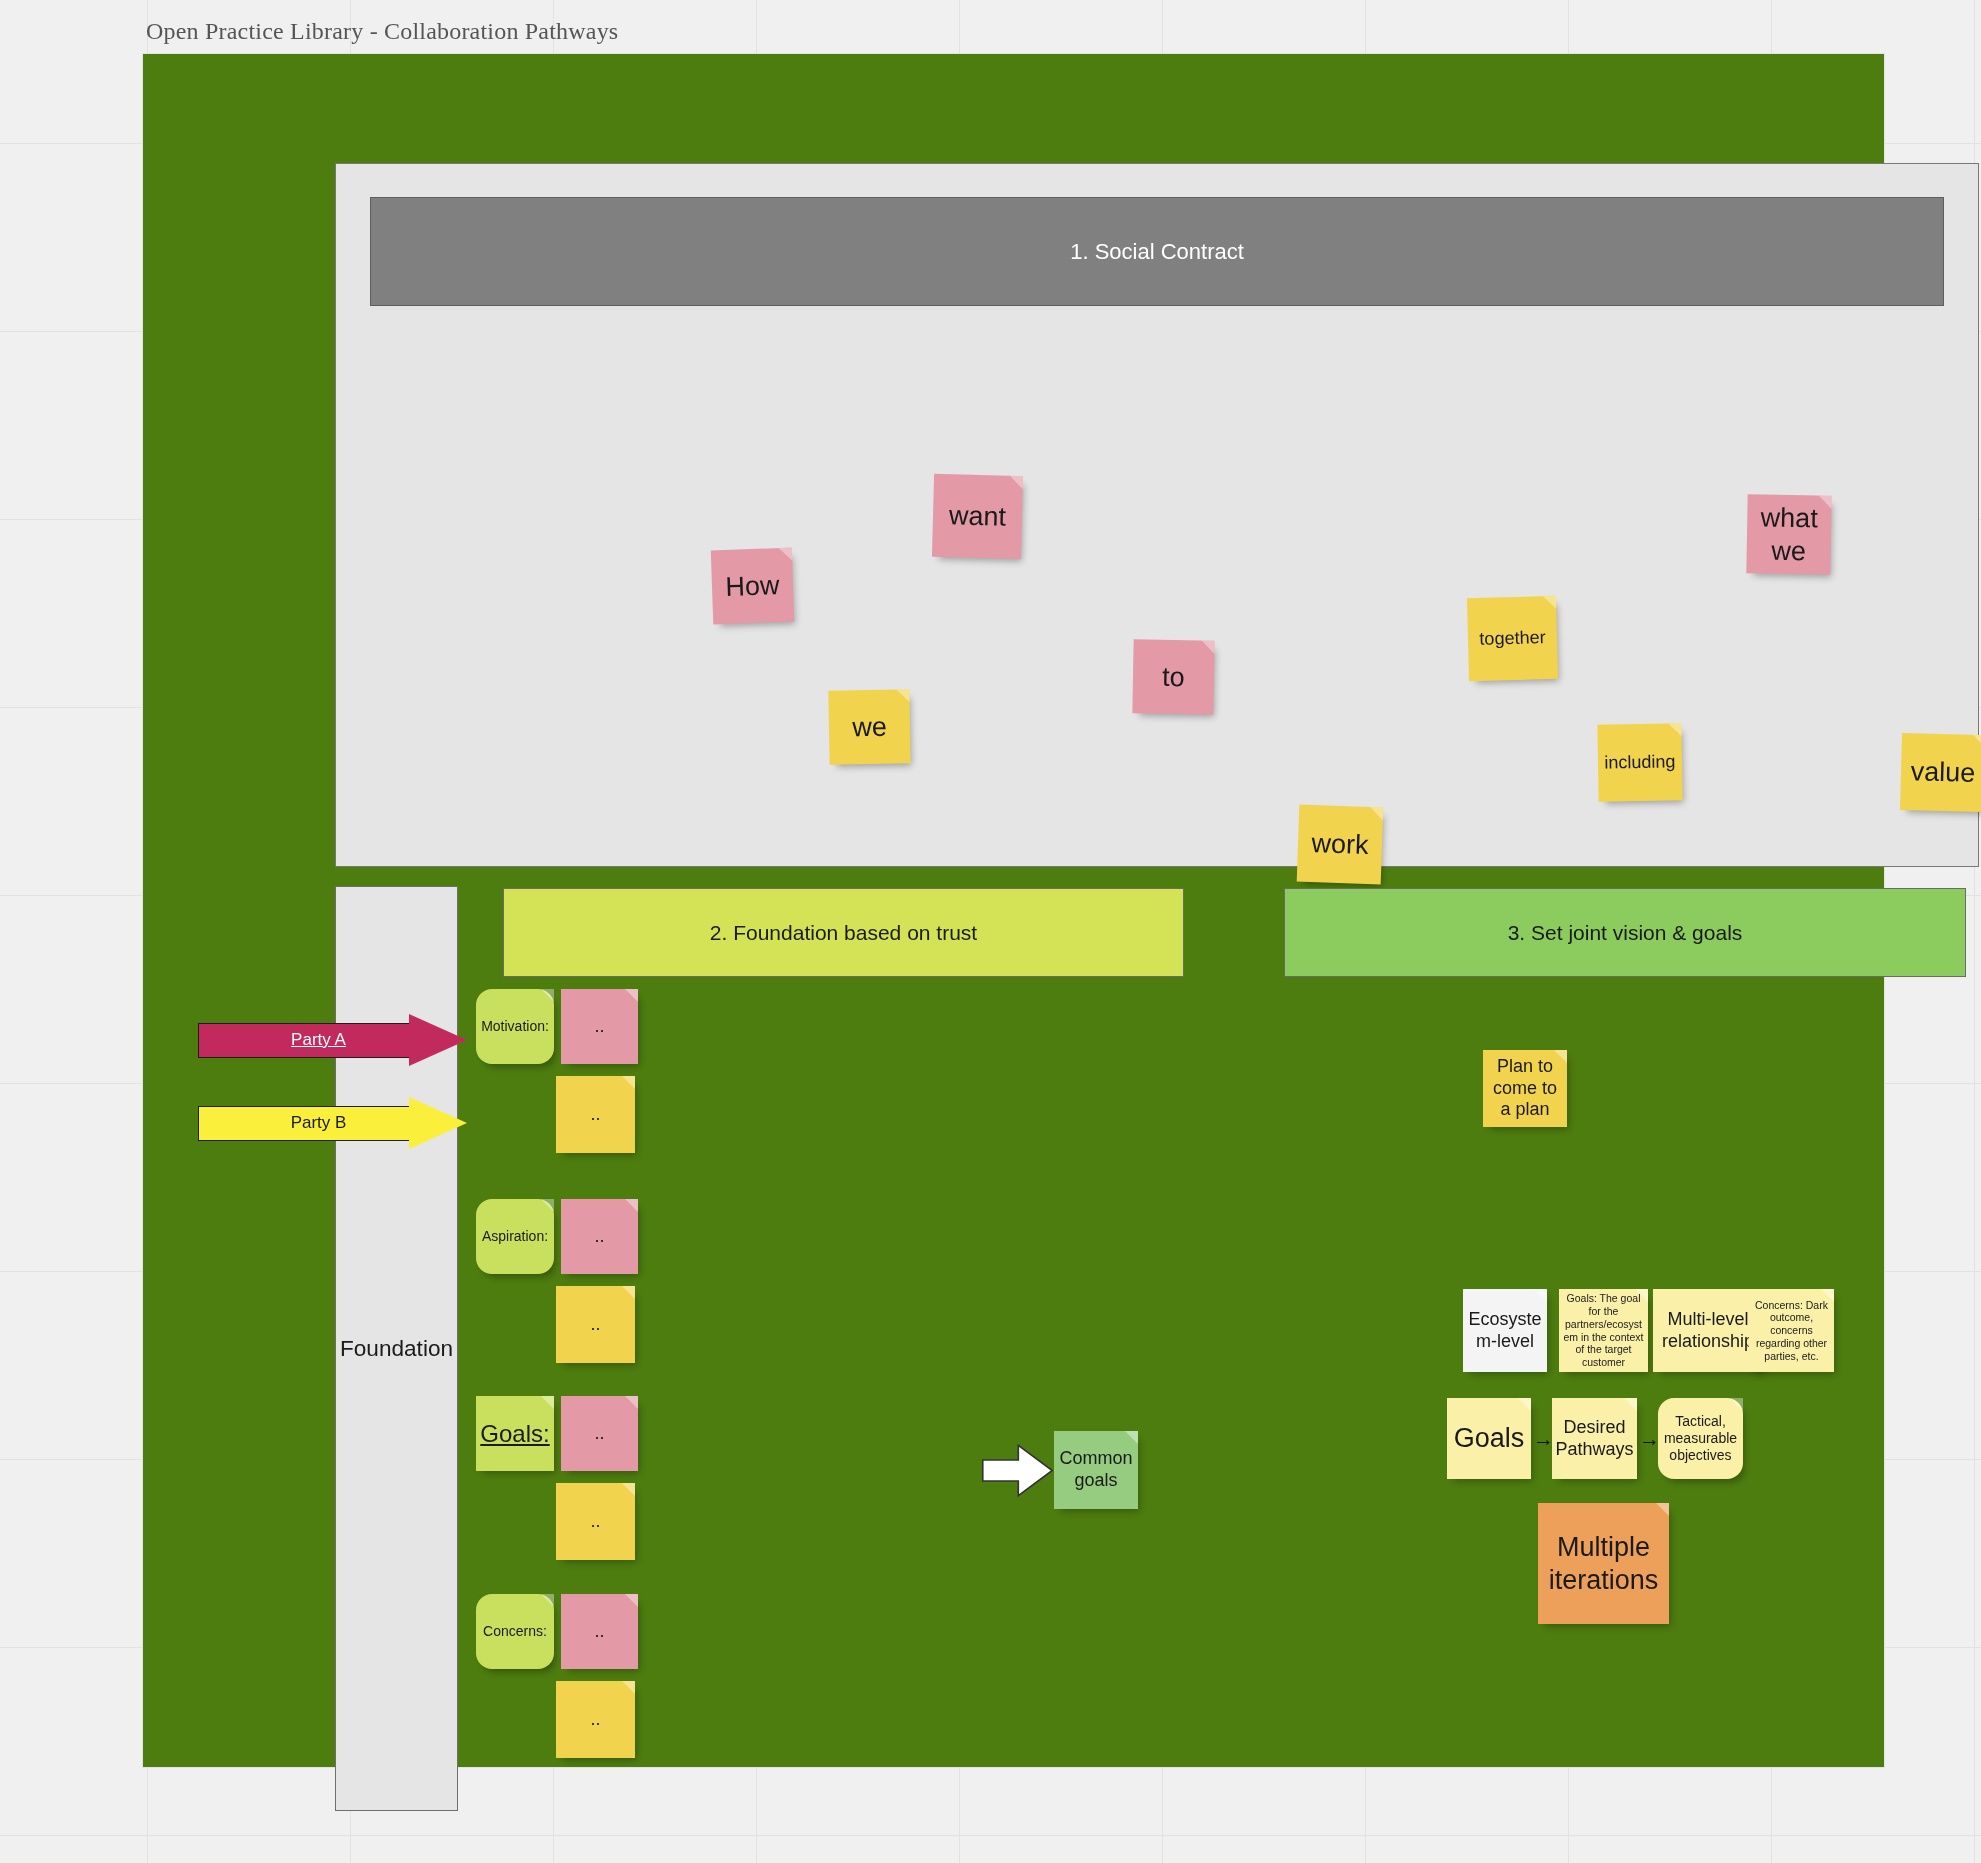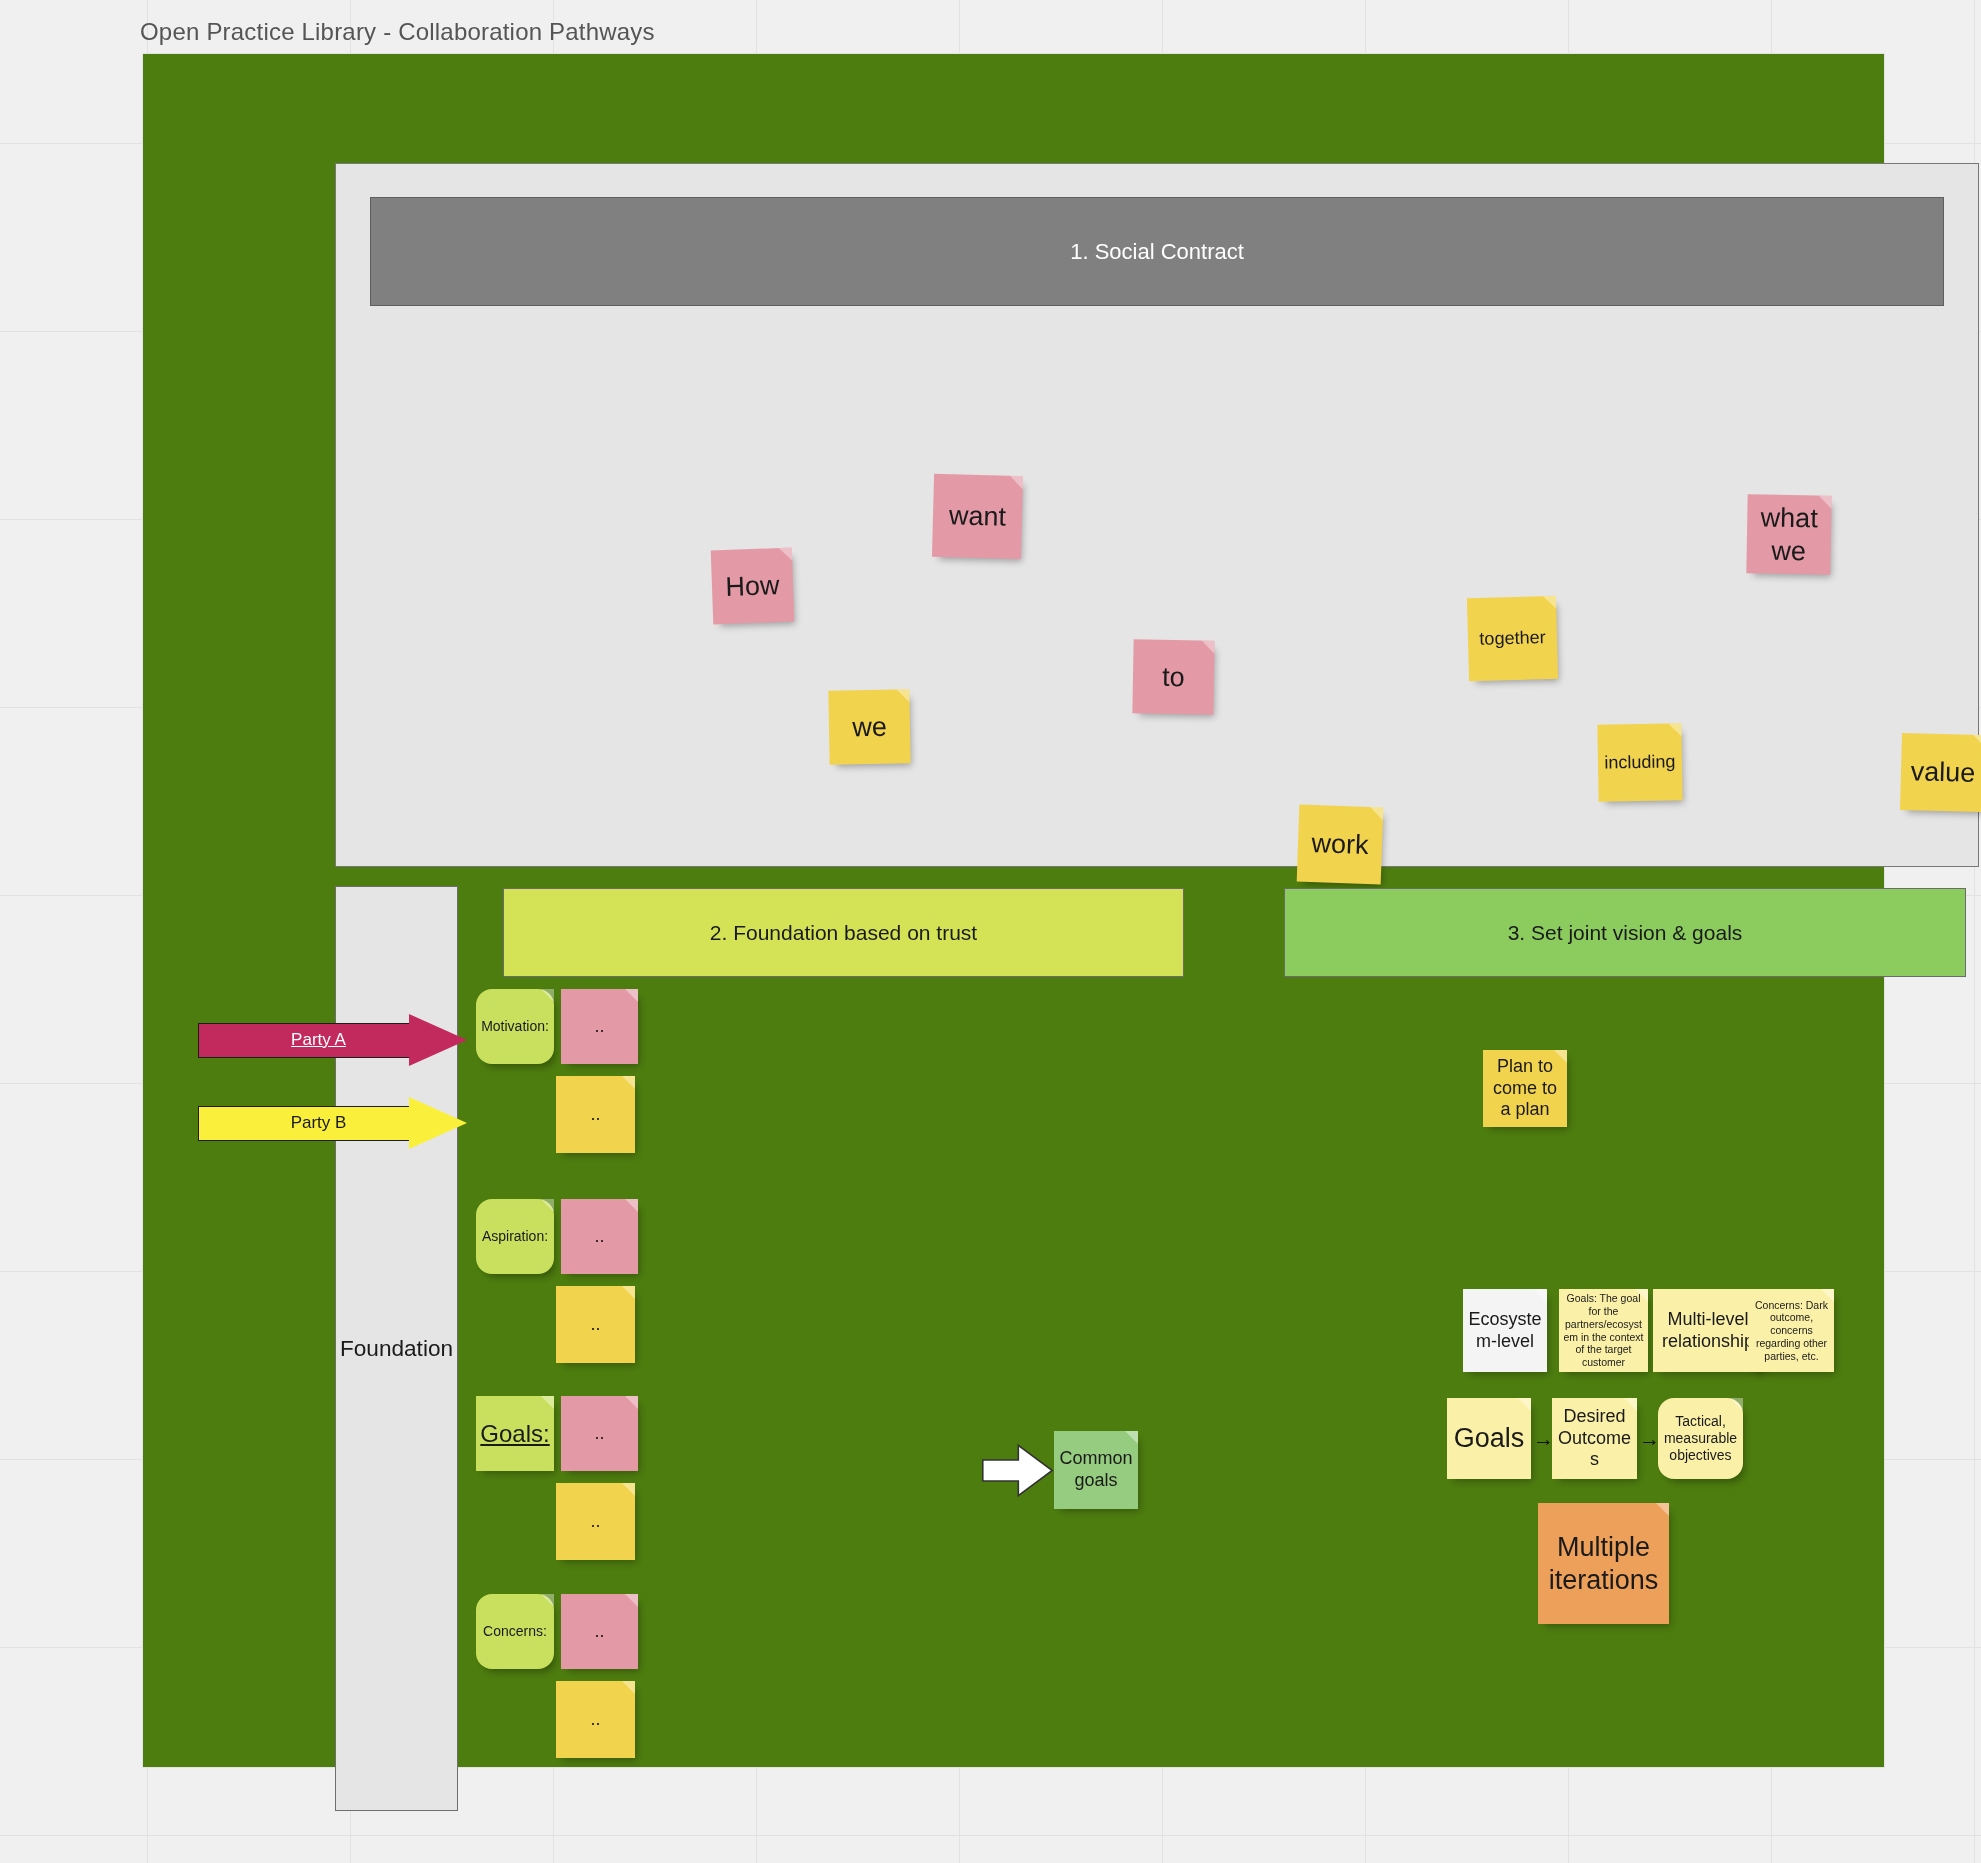--- a/index.html
+++ b/index.html
@@ -17,22 +17,22 @@
       linear-gradient(to bottom, #e2e2e2 0.8px, transparent 0.8px);
     background-size:203px 188px;
     background-position:-56px -45px;
   }
   
   #board-canvas{
     position:absolute;left:142px;top:53px;width:1741px;height:1713px;
     background:#4d7c0f;border:0.8px solid #e3e3e3;
   }
   #board-title{
-    position:absolute;left:140px;top:18px;
-    font-size:24px;color:#555;letter-spacing:0.2px;white-space:nowrap;
+    position:absolute;left:146px;top:18px;
+    font-size:24px;color:#555;letter-spacing:0.2px;white-space:nowrap;font-family:Liberation Serif, serif;
   }
   
   #section1{
     position:absolute;left:192px;top:109px;width:1644px;height:704px;
     background:#e5e5e5;border:0.8px solid #777;box-sizing:border-box;
   }
   #section1-header{
     position:absolute;left:34px;top:33px;width:1574px;height:109px;
     background:#808080;border:0.8px solid #5e5e5e;box-sizing:border-box;
     display:flex;align-items:center;justify-content:center;
@@ -184,21 +184,21 @@
 
   <div id="level-row">
       <div class="sticky corner white t-md" style="left: 1320px; top: 1235px; width: 84px; height: 83px;">Ecosystem-level</div>
       <div class="sticky corner paleyellow t-xxs" style="left: 1416px; top: 1235px; width: 89px; height: 83px;">Goals: The goal for the partners/ecosystem in the context of the target customer</div>
       <div class="sticky corner paleyellow t-md" style="left: 1510px; top: 1235px; width: 110px; height: 83px;">Multi-level relationship</div>
       <div class="sticky corner paleyellow t-xxs" style="left: 1606px; top: 1235px; width: 85px; height: 83px;">Concerns: Dark outcome, concerns regarding other parties, etc.</div>
     </div>
   <div id="vision-chain">
       <div class="sticky paleyellow corner t-xl" style="left: 1304px; top: 1344px; width: 84px; height: 81px;">Goals</div>
       <div class="mini-arrow" style="left: 1387px; top: 1376px;">→</div>
-      <div class="sticky paleyellow corner t-md" style="left: 1409px; top: 1344px; width: 85px; height: 81px;">Desired Outcomes</div>
+      <div class="sticky paleyellow corner t-md" style="left: 1409px; top: 1344px; width: 85px; height: 81px;">Desired Pathways</div>
       <div class="mini-arrow" style="left: 1493px; top: 1376px;">→</div>
       <div class="sticky paleyellow corner t-sm" style="left: 1515px; top: 1344px; width: 85px; height: 81px;">Tactical, measurable objectives</div>
     </div>
 
   <div class="sticky orange corner t-xl" id="iterations-note" style="left:1395px;top:1449px;width:131px;height:121px;">Multiple iterations</div>
 
 </div>
 
 
 </body></html>

